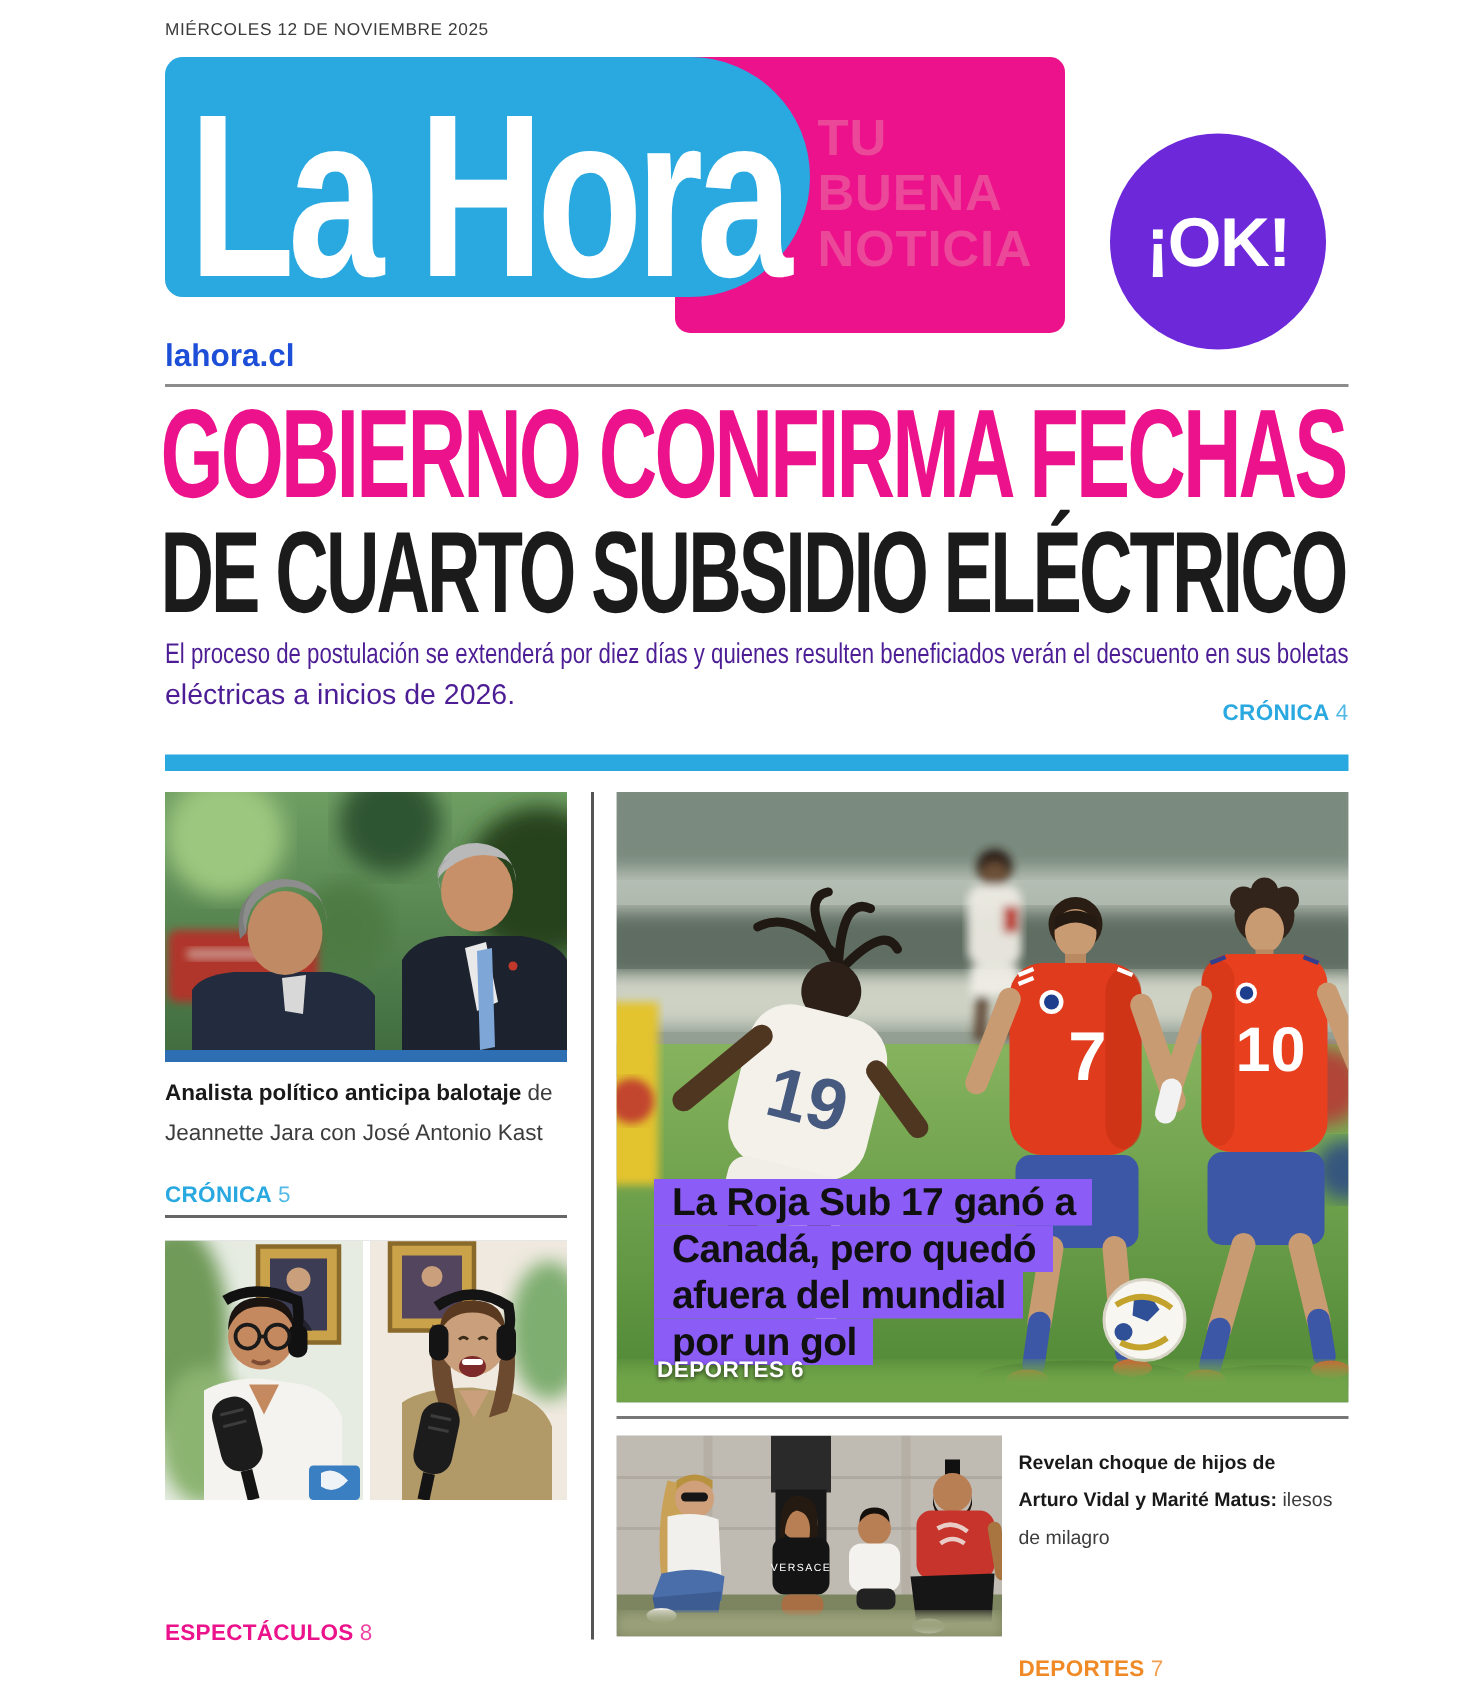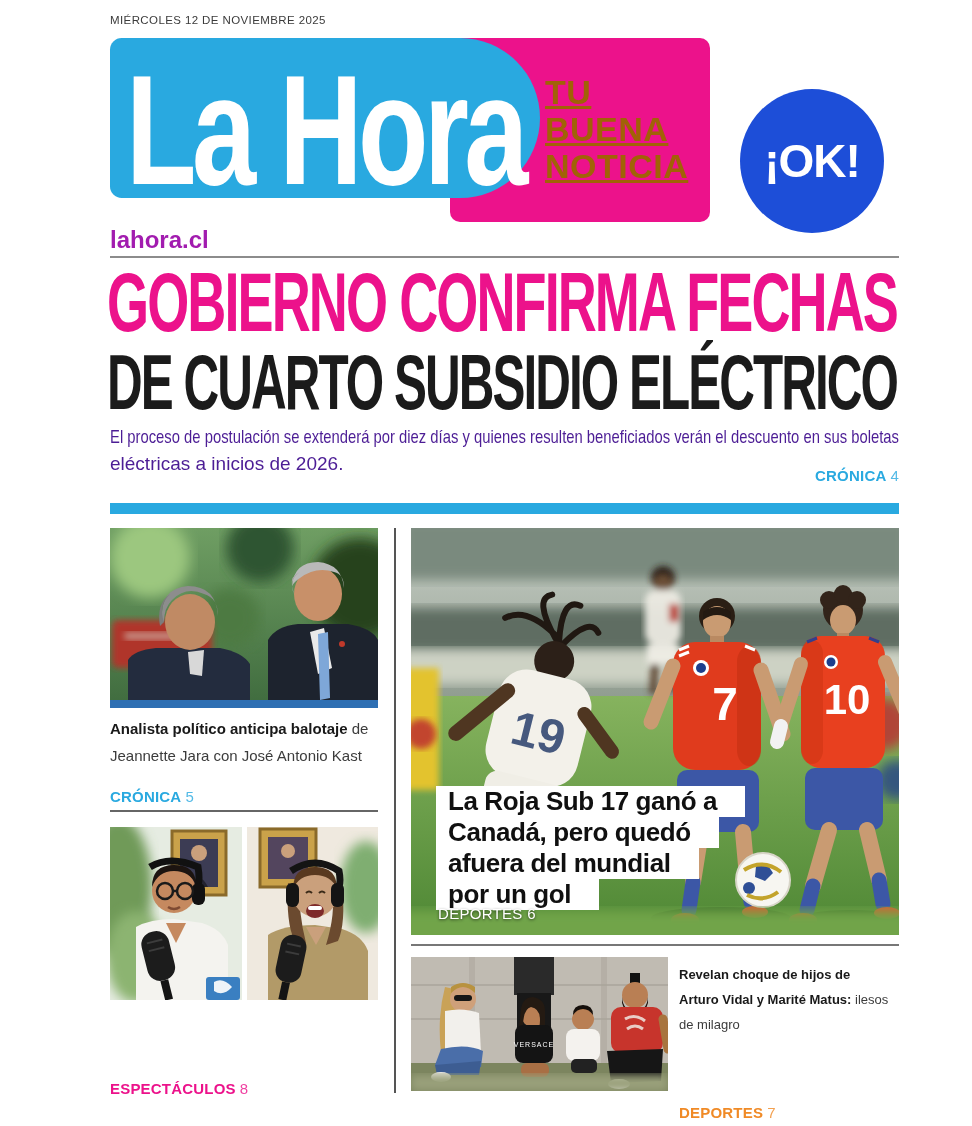--- a/index.html
+++ b/index.html
@@ -6,27 +6,27 @@
   .page{
     position:relative;width:972px;height:1126px;background:#ffffff;overflow:hidden;
     font-family:"Liberation Sans","DejaVu Sans",sans-serif;color:#1d1d1b;margin-left:13px;
   }
   .abs{position:absolute;}
   .fitline{display:inline-block;white-space:nowrap;transform-origin:0 50%;}
 
   
   .date{left:97px;top:14px;font-size:11.5px;letter-spacing:.4px;color:#3b3b3b;font-weight:400;}
   .pink-block{left:437px;top:38px;width:260px;height:184px;background:#EC128B;border-radius:10px;}
-  .tagline{left:532px;top:74px;font-size:34px;line-height:37px;font-weight:bold;color:#a16207;letter-spacing:.5px;text-decoration:underline;}
+  .tagline{left:532px;top:74px;font-size:34px;line-height:37px;font-weight:bold;color:#ec4899;letter-spacing:.5px;}
   .blue-pill{left:97px;top:38px;width:430px;height:160px;background:#29A9E0;border-radius:14px 96px 96px 14px;}
   .brand-box{position:absolute;left:16px;top:0;width:398px;height:184px;display:flex;align-items:center;}
   .brand{font-size:155px;line-height:1;font-weight:bold;color:#fff;letter-spacing:-6px;}
-  .ok-badge{left:727px;top:89px;width:144px;height:144px;border-radius:50%;background:#1d4ed8;
+  .ok-badge{left:727px;top:89px;width:144px;height:144px;border-radius:50%;background:#6d28d9;
     display:flex;align-items:center;justify-content:center;color:#fff;font-weight:bold;font-size:46px;letter-spacing:-1px;}
-  .site{left:97px;top:226px;font-size:24px;font-weight:bold;color:#a21caf;}
+  .site{left:97px;top:226px;font-size:21px;font-weight:bold;color:#1d4ed8;}
   .rule{left:97px;top:256px;width:789px;height:2px;background:#8c8c8c;}
 
   
   .hl-wrap{left:94px;top:262px;width:790px;}
   .hl{font-weight:bold;letter-spacing:-3px;}
   .hl1{font-size:84px;line-height:80px;color:#EC128B;}
   .hl2{font-size:77px;line-height:74px;color:#1b1b1b;margin-top:3px;}
   .subhead{left:97px;top:423px;width:789px;font-size:19px;line-height:27px;color:#4c1d95;}
   .tag{font-size:15px;font-weight:bold;letter-spacing:.2px;}
   .tag .num{font-weight:400;opacity:.8;padding-left:4px;}
@@ -37,23 +37,23 @@
   
   .photo{overflow:hidden;background:#ccc;}
   .photo svg{display:block;}
   .story-title{font-size:15px;line-height:26.5px;color:#3c3c3c;}
   .story-title b{color:#191919;}
   .small-title{font-size:13px;line-height:25px;}
   .vdiv{left:381px;top:528px;width:2px;height:565px;background:#555;}
   .hdiv{height:2px;background:#666;}
 
   
-  .cap-line{width:fit-content;background:#ffffff;color:#101010;font-weight:bold;
-    font-size:26px;line-height:22px;padding:4px 28px 5px 12px;letter-spacing:-.4px;}
-  .photo-kicker{color:#fff;font-weight:normal;font-size:15px;letter-spacing:.3px;text-shadow:0 1px 3px rgba(0,0,0,.65);}
+  .cap-line{width:fit-content;background:#8b5cf6;color:#101010;font-weight:bold;
+    font-size:26px;line-height:22px;padding:4px 11px 5px 12px;letter-spacing:-.4px;}
+  .photo-kicker{color:#fff;font-weight:bold;font-size:15px;letter-spacing:.3px;text-shadow:0 1px 3px rgba(0,0,0,.65);}
 </style>
 </head>
 <body>
 
 <div class="page">
 
   <div class="abs date">MIÉRCOLES 12 DE NOVIEMBRE 2025</div>
 
   <div class="abs pink-block"></div>
   <div class="abs blue-pill">

